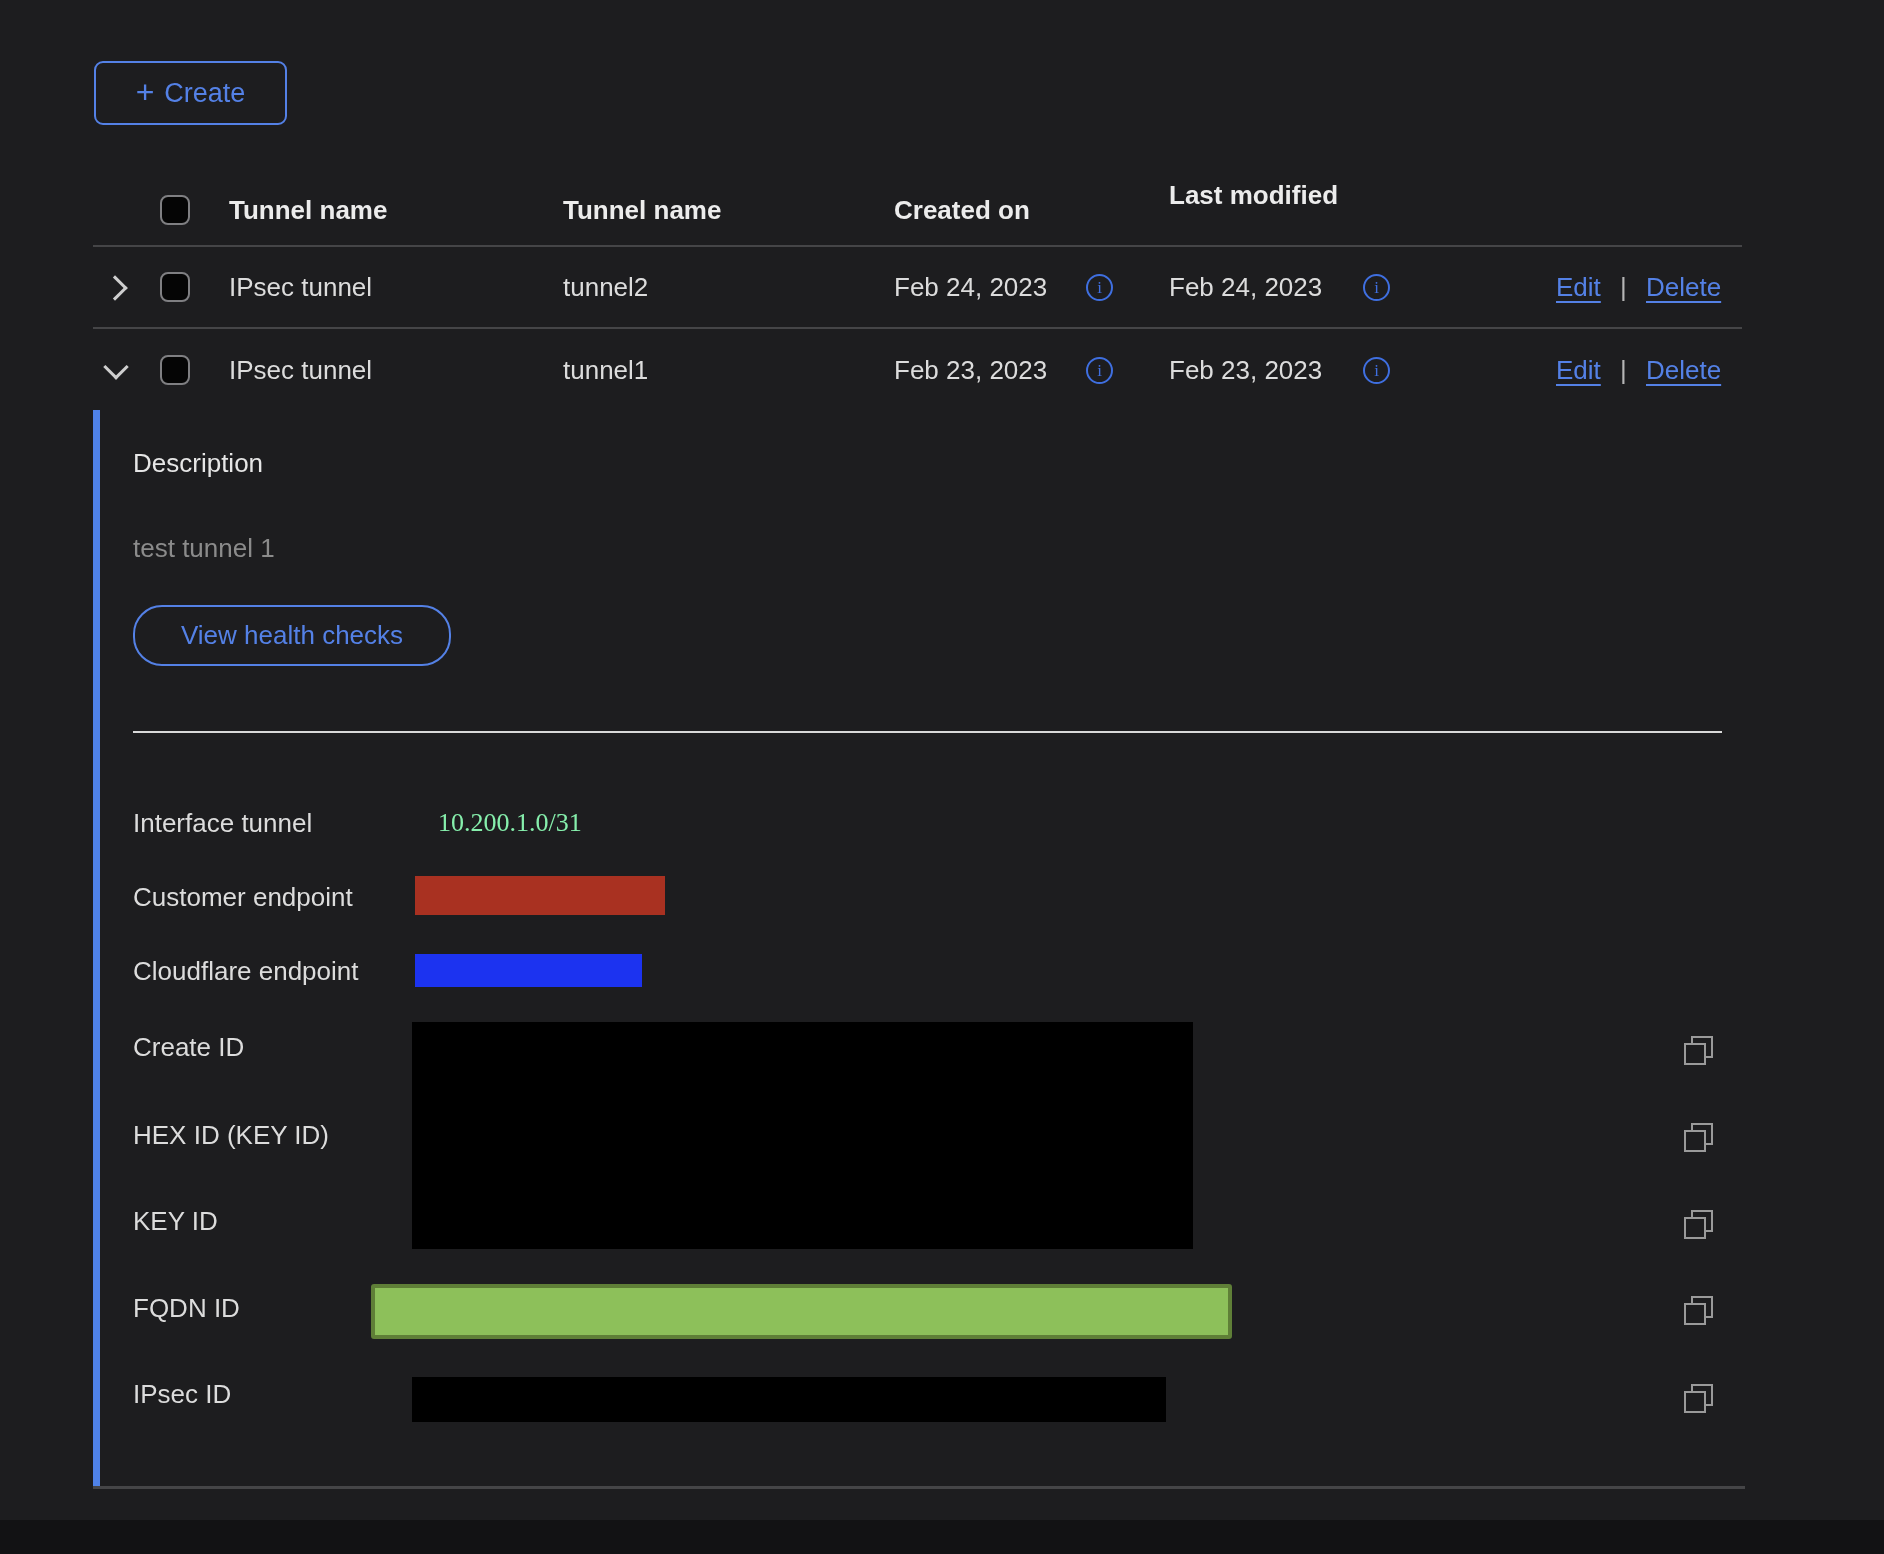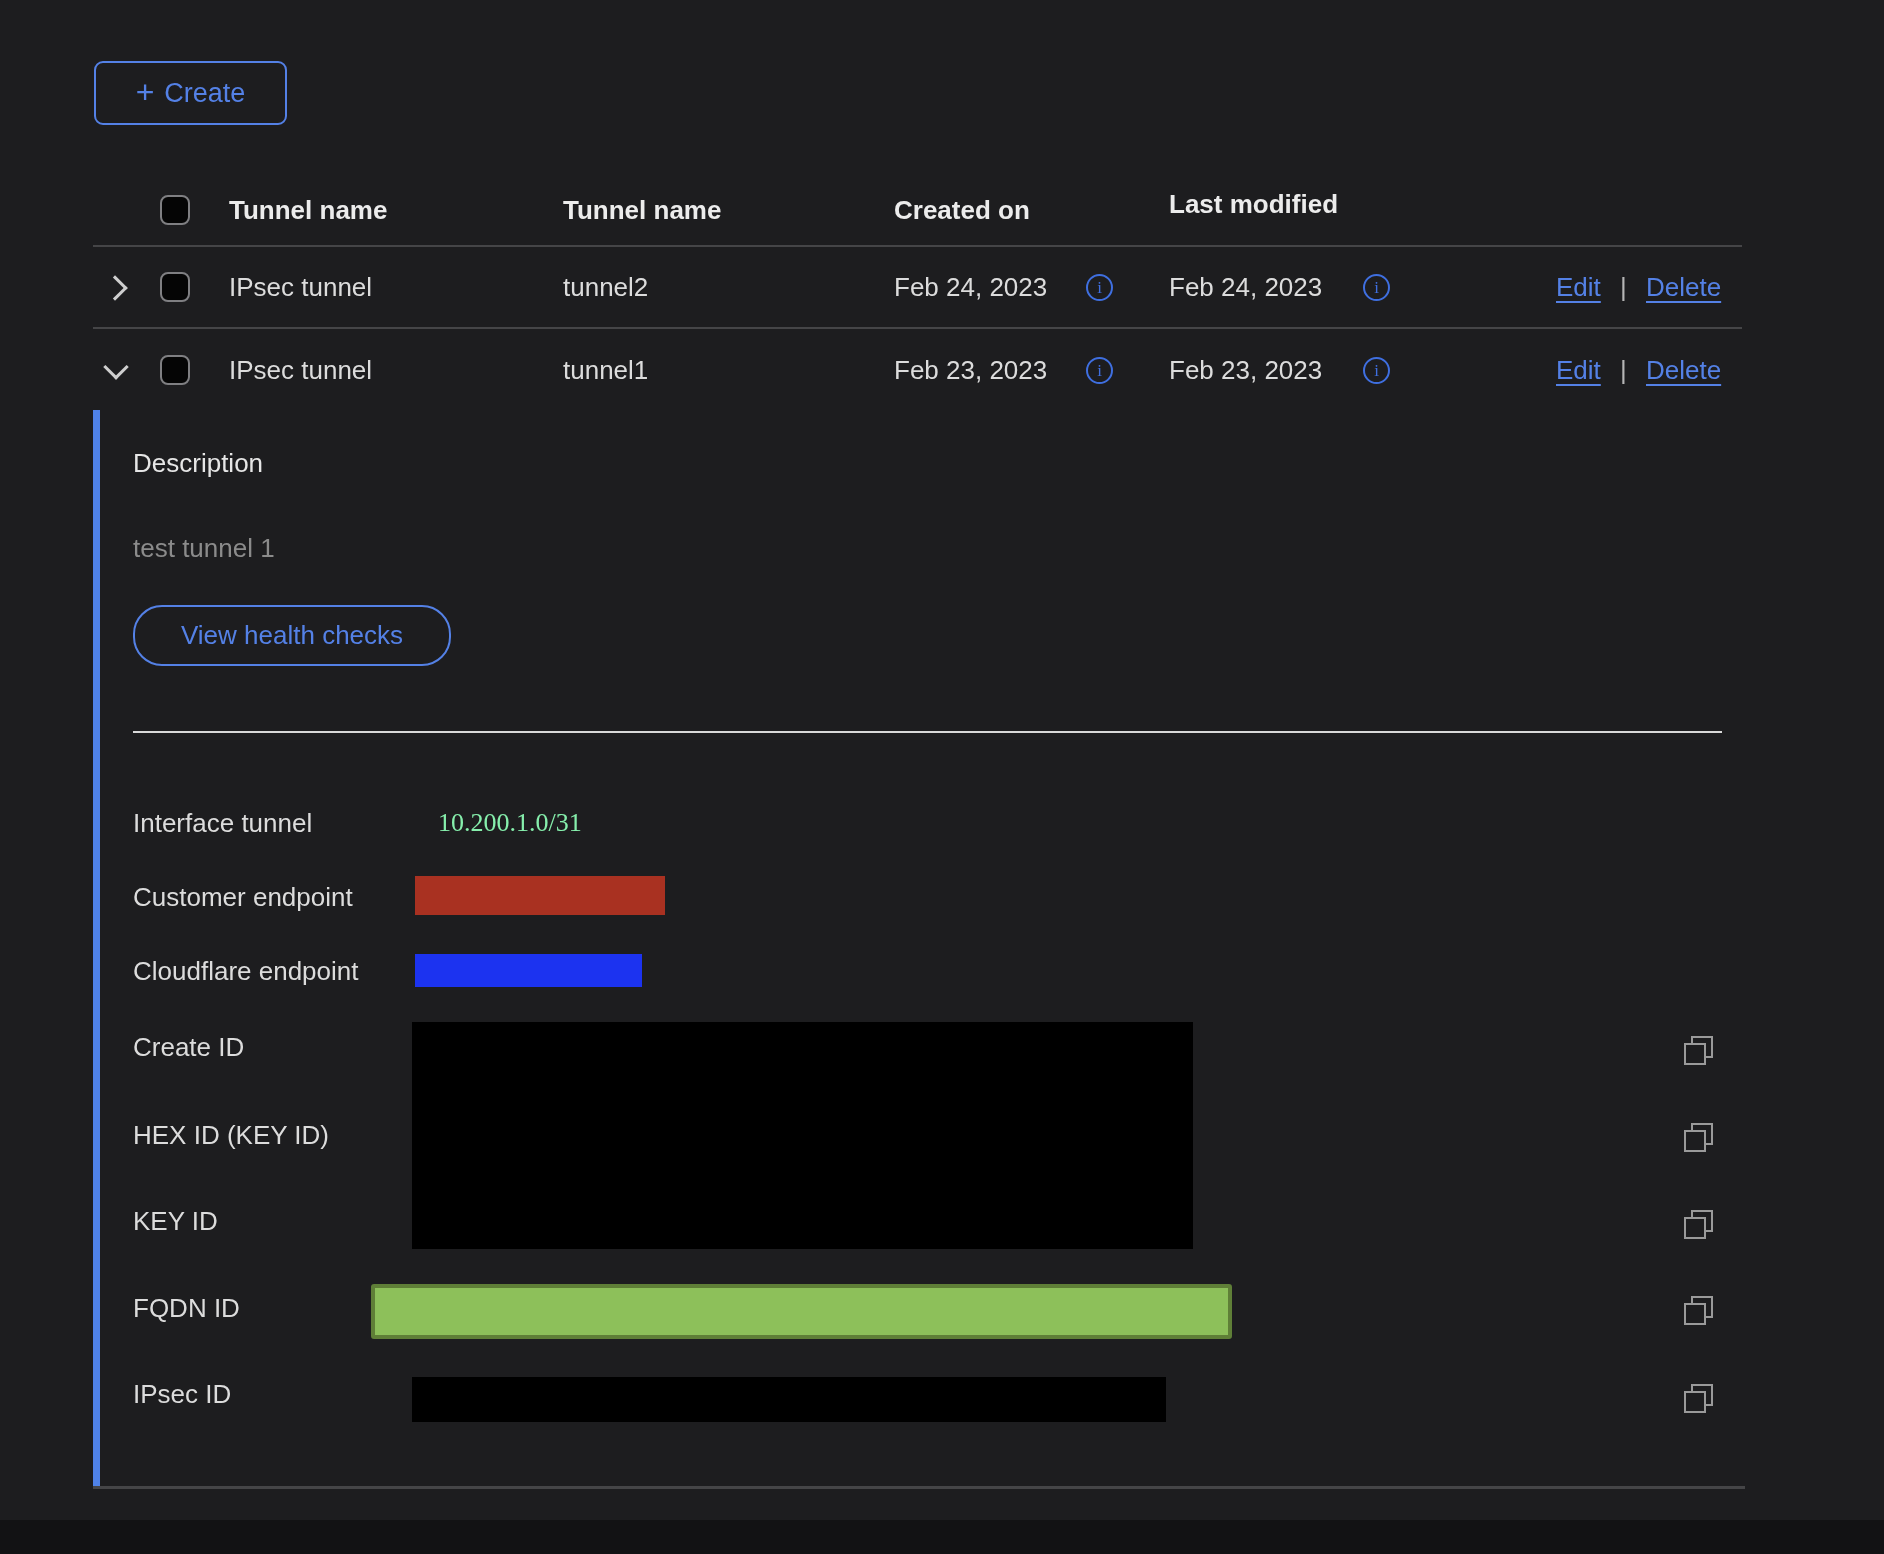--- a/index.html
+++ b/index.html
@@ -51,21 +51,21 @@
 
   <button class="btn-outline" style="left:94px;top:61px;width:193px;height:64px;">
     <span class="plus">+</span>
     <span>Create</span>
   </button>
 
   <span class="checkbox" style="left:160px;top:195px;"></span>
   <span class="lbl hdr" style="left:229px;top:194px;">Tunnel name</span>
   <span class="lbl hdr" style="left:563px;top:194px;">Tunnel name</span>
   <span class="lbl hdr" style="left:894px;top:194px;">Created on</span>
-  <span class="lbl hdr" style="left:1169px;top:188px;text-align:right;">Last modified</span>
+  <span class="lbl hdr" style="left:1169px;top:179px;text-align:right;">Last modified</span>
   <div class="divider" style="left:93px;top:245px;width:1649px;"></div>
 
   <span class="chev chev-right" style="left:106px;top:279px;"></span>
   <span class="checkbox" style="left:160px;top:272px;"></span>
   <span class="lbl" style="left:229px;top:271px;">IPsec tunnel</span>
   <span class="lbl" style="left:563px;top:271px;">tunnel2</span>
   <span class="lbl" style="left:894px;top:271px;">Feb 24, 2023</span>
   <span class="info-icon" style="left:1086px;top:274px;">i</span>
   <span class="lbl" style="left:1169px;top:271px;">Feb 24, 2023</span>
   <span class="info-icon" style="left:1363px;top:274px;">i</span>

